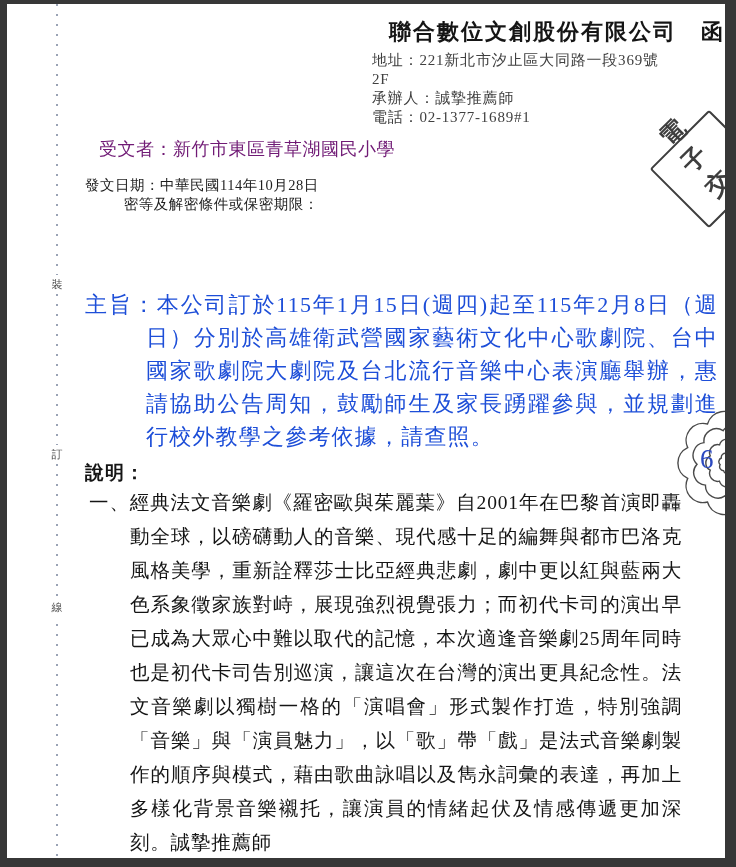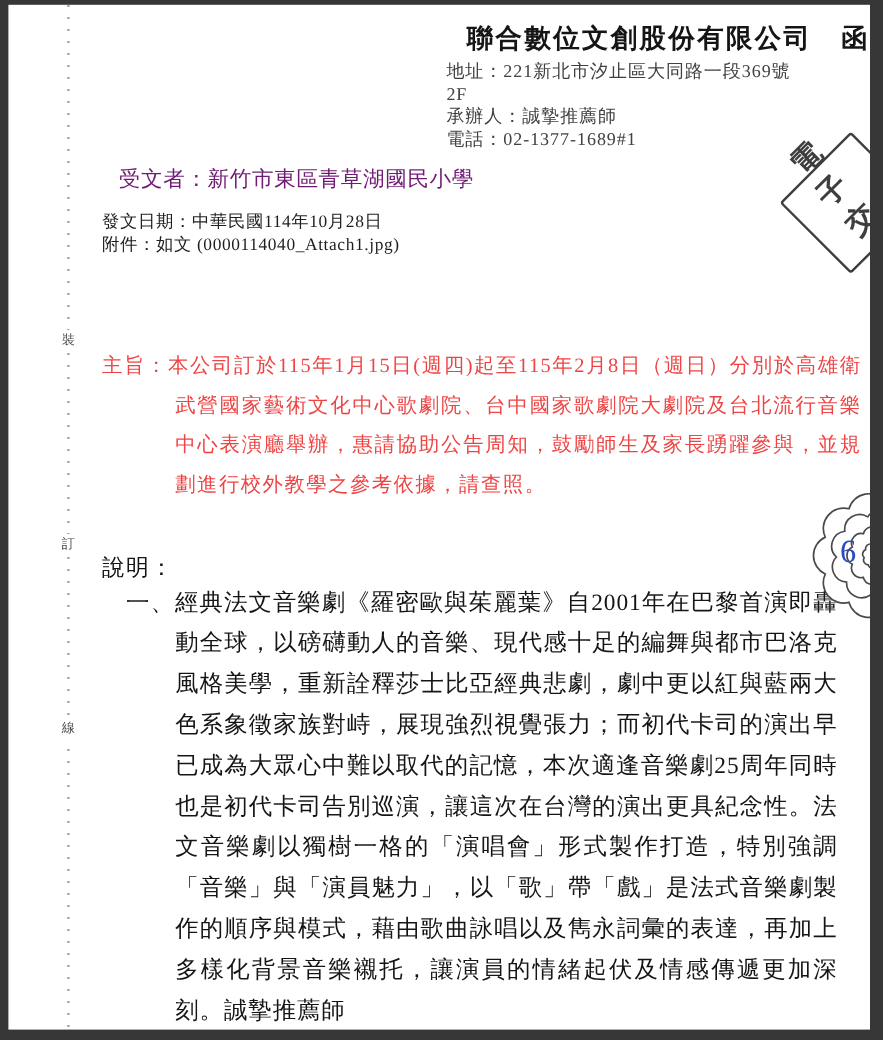--- a/index.html
+++ b/index.html
@@ -38,34 +38,34 @@
   .sender-info{
     position:absolute;left:365px;top:47px;width:295px;
     font-size:15px;line-height:19px;letter-spacing:0.8px;color:#404040;
   }
   .recipient{
     position:absolute;left:78px;top:133px;
     font-size:18px;letter-spacing:0.5px;color:#701a75;margin-left:14px;
   }
   .meta-block{
     position:absolute;left:78px;top:172px;
-    font-size:14.5px;line-height:19.3px;letter-spacing:0.5px;color:#1e1e1e;
+    font-size:14.5px;line-height:19.3px;letter-spacing:0.5px;color:#1e1e1e;text-align:right;
   }
   .subject{
     position:absolute;left:78px;top:284px;width:572px;
-    font-size:17px;line-height:33px;letter-spacing:1.2px;
-    text-align:justify;color:#ef4444;
+    font-size:22px;line-height:33px;letter-spacing:1.2px;
+    text-align:justify;color:#1d4ed8;
     padding-left:61px;text-indent:-61px;
   }
   .explain-label{
     position:absolute;left:78px;top:456px;
-    font-size:19px;letter-spacing:1px;color:#151515;
+    font-size:19px;letter-spacing:1px;color:#151515;font-weight:bold;
   }
   .item{
-    position:absolute;left:98px;top:482px;width:552px;
+    position:absolute;left:82px;top:482px;width:552px;
     font-size:19.5px;line-height:34px;letter-spacing:0.8px;
     text-align:justify;color:#151515;
     padding-left:41px;text-indent:-41px;
   }
   
   .exchange-stamp{
     position:absolute;left:660px;top:123px;width:80px;height:80px;
     border:2.5px solid #3e3e3e;border-radius:3px;
     transform:rotate(-45deg);
     display:flex;align-items:center;justify-content:center;
@@ -102,21 +102,21 @@
     <span>承辦人：</span><span>誠摯推薦師</span><br>
     <span>電話：</span><span>02-1377-1689#1</span>
   </div>
 
   <div class="recipient">
     <span>受文者：</span><span>新竹市東區青草湖國民小學</span>
   </div>
 
   <div class="meta-block">
     <div><span>發文日期：</span><span>中華民國114年10月28日</span></div>
-    <div><span>附件：</span><span>如文 (0000114040_Attach1.jpg)</span></div>
+    <div><span>密等及解密條件或保密期限：</span><span></span></div>
   </div>
 
   <div class="subject">
     <span>主旨：</span><span>本公司訂於115年1月15日(週四)起至115年2月8日（週日）分別於高雄衛武營國家藝術文化中心歌劇院、台中國家歌劇院大劇院及台北流行音樂中心表演廳舉辦，惠請協助公告周知，鼓勵師生及家長踴躍參與，並規劃進行校外教學之參考依據，請查照。</span>
   </div>
 
   <div class="explain-label">說明：</div>
 
   <div class="item">
     <span>一、</span><span>經典法文音樂劇《羅密歐與茱麗葉》自2001年在巴黎首演即轟動全球，以磅礴動人的音樂、現代感十足的編舞與都市巴洛克風格美學，重新詮釋莎士比亞經典悲劇，劇中更以紅與藍兩大色系象徵家族對峙，展現強烈視覺張力；而初代卡司的演出早已成為大眾心中難以取代的記憶，本次適逢音樂劇25周年同時也是初代卡司告別巡演，讓這次在台灣的演出更具紀念性。法文音樂劇以獨樹一格的「演唱會」形式製作打造，特別強調「音樂」與「演員魅力」，以「歌」帶「戲」是法式音樂劇製作的順序與模式，藉由歌曲詠唱以及雋永詞彙的表達，再加上多樣化背景音樂襯托，讓演員的情緒起伏及情感傳遞更加深刻。誠摯推薦師</span>

